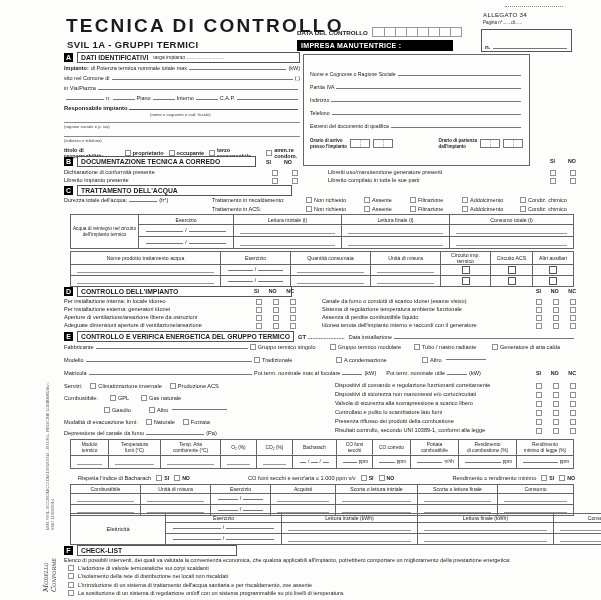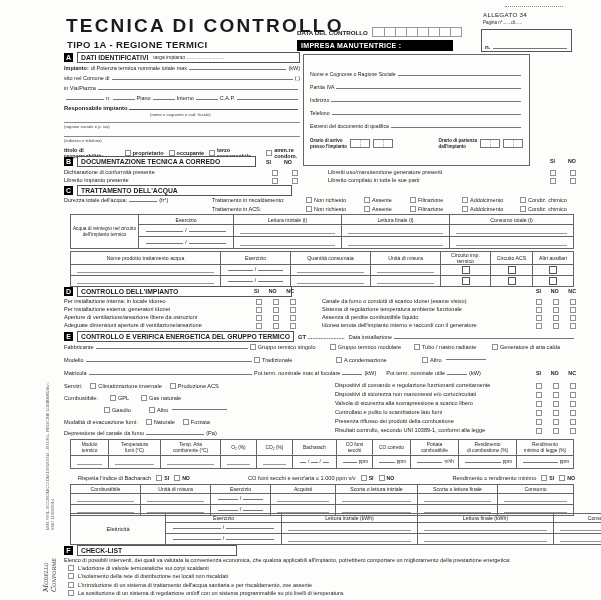--- a/index.html
+++ b/index.html
@@ -42,21 +42,21 @@
   <div class="ab f62" style="left:483px;top:11px;font-variant:small-caps;letter-spacing:.3px">ALLEGATO 34</div>
   <div class="ab f45" style="left:483px;top:20px">Pagina n°.......di......</div>
   <div class="ab" style="left:481px;top:29px;width:91px;height:23px;border:1px solid #555">
     <div class="r f62 bold" style="position:absolute;left:3px;bottom:1px;width:84px">
       <span>n.</span>
         <span class="ln"></span>
     </div>
   </div>
 
   <div class="ab bold" style="left:66px;top:15px;font-size:19px;letter-spacing:2.2px">TECNICA DI CONTROLLO</div>
-  <div class="ab bold" style="left:67px;top:39px;font-size:9.5px;letter-spacing:.4px">TIPO 1A - REGIONE TERMICI</div>
+  <div class="ab bold" style="left:67px;top:39px;font-size:9.5px;letter-spacing:.4px">SVIL 1A - GRUPPI TERMICI</div>
 
   <div class="ab c" style="left:297px;top:27px;gap:4px">
     <span class="f62 bold">DATA DEL CONTROLLO</span>
     <span class="c" style="border:1px solid #999;height:10px">
       <span class="dcell" style="border-left:none"></span>
         <span class="dcell"></span>
         <span class="dcell"></span>
         <span class="dcell"></span>
         <span class="dcell"></span>
         <span class="dcell"></span>

